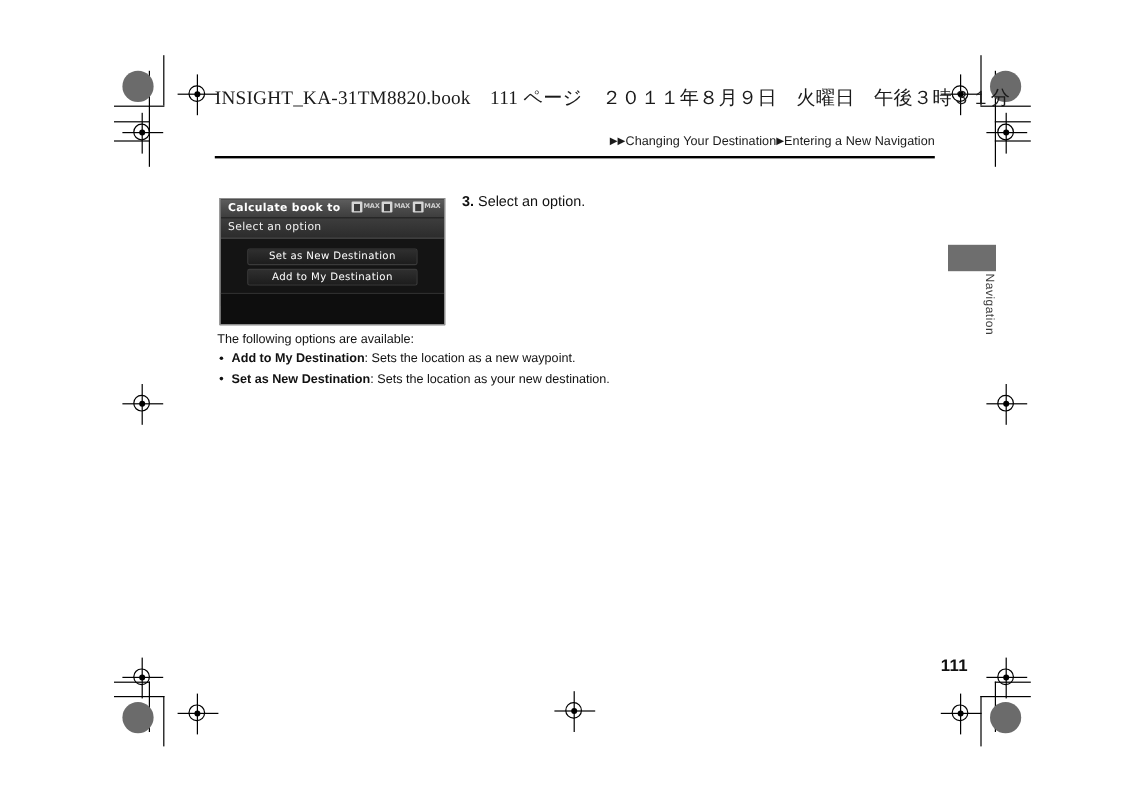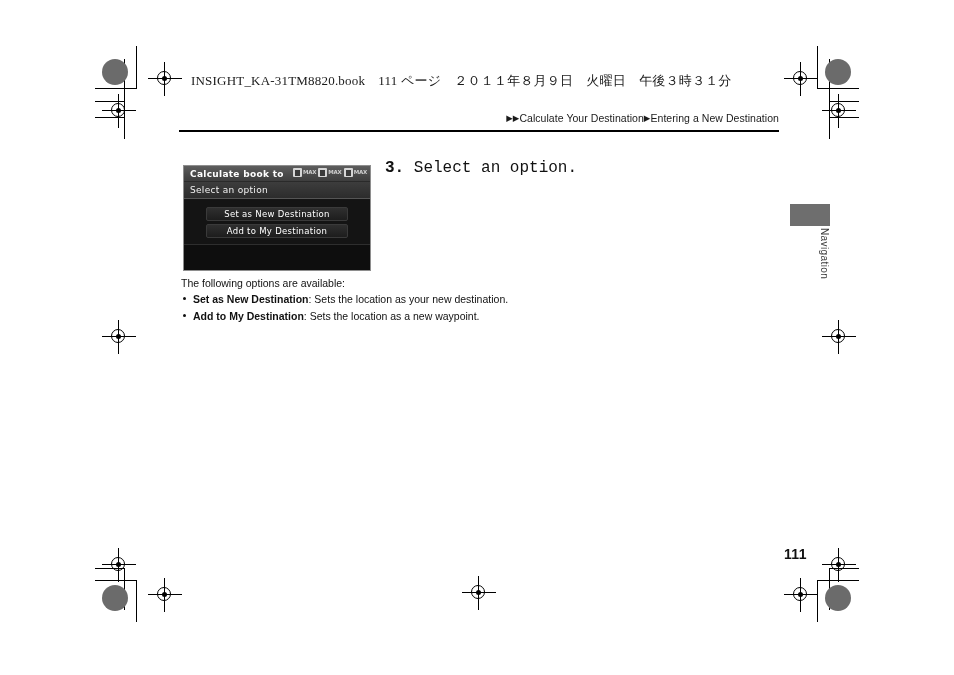--- a/index.html
+++ b/index.html
@@ -58,25 +58,24 @@
   }
   .crop-h { height: 1.3px; }
   .crop-v { width: 1.3px; }
 
   
   .book-header {
     position: absolute;
     left: 179px;
     top: 72px;
     font-family: "Liberation Serif", serif;
-    font-size: 13px;
+    font-size: 16px;
     letter-spacing: 0.2px;
     color: #1a1a1a;
     white-space: nowrap;
-    margin-left: 12px;
   }
 
   
   .breadcrumb {
     position: absolute;
     right: 175px;
     top: 112px;
     font-size: 10.5px;
     color: #1a1a1a;
     white-space: nowrap;
@@ -261,24 +260,23 @@
     margin-right: 3px;
     vertical-align: -1px;
   }
 
   
   .step {
     position: absolute;
     left: 385px;
     top: 162px;
     width: 200px;
-    font-size: 16px;
+    font-size: 12px;
     line-height: 13px;
     color: #111;
-    font-family: Liberation Mono, monospace;
   }
   .step-num {
     font-weight: bold;
   }
   .step-note {
     margin-top: 5px;
     margin-left: 8px;
     position: relative;
     padding-left: 14px;
     line-height: 12.6px;
@@ -428,21 +426,21 @@
   </div>
 <div class="reg-mark" style="left:462px; top:576px;">
     <div class="h"></div>
     <div class="v"></div>
     <div class="ring"></div>
     <div class="dot"></div>
   </div>
 
 <div class="book-header">INSIGHT_KA-31TM8820.book　111 ページ　２０１１年８月９日　火曜日　午後３時３１分</div>
 
-<div class="breadcrumb"><span class="tri">▶▶</span><span>Calculate Your Destination</span><span class="tri">▶</span><span>Entering a New Destination</span></div>
+<div class="breadcrumb"><span class="tri">▶▶</span><span>Changing Your Destination</span><span class="tri">▶</span><span>Entering a New Navigation</span></div>
 
 <div class="header-rule"></div>
 
 <div class="side-tab"></div>
 <div class="side-tab-label">Navigation</div>
 
 <div class="nav-screen">
 
   <div class="nav-titlebar">
     <div class="nav-title">Calculate book to</div>
@@ -481,21 +479,21 @@
 
 <div class="step">
   <div><span class="step-num">3.</span> <span>Select an option.</span></div>
 </div>
 
 <div class="options-intro">The following options are available:</div>
 
 <div class="options-list">
   <div class="opt-row">
     <span class="bullet"></span>
-    <span class="opt-term">Set as New Destination</span><span>: Sets the location as your new destination.</span>
+    <span class="opt-term">Add to My Destination</span><span>: Sets the location as a new waypoint.</span>
   </div>
   <div class="opt-row">
     <span class="bullet"></span>
-    <span class="opt-term">Add to My Destination</span><span>: Sets the location as a new waypoint.</span>
+    <span class="opt-term">Set as New Destination</span><span>: Sets the location as your new destination.</span>
   </div>
 </div>
 
 <div class="page-number">111</div>
 
 </body></html>

